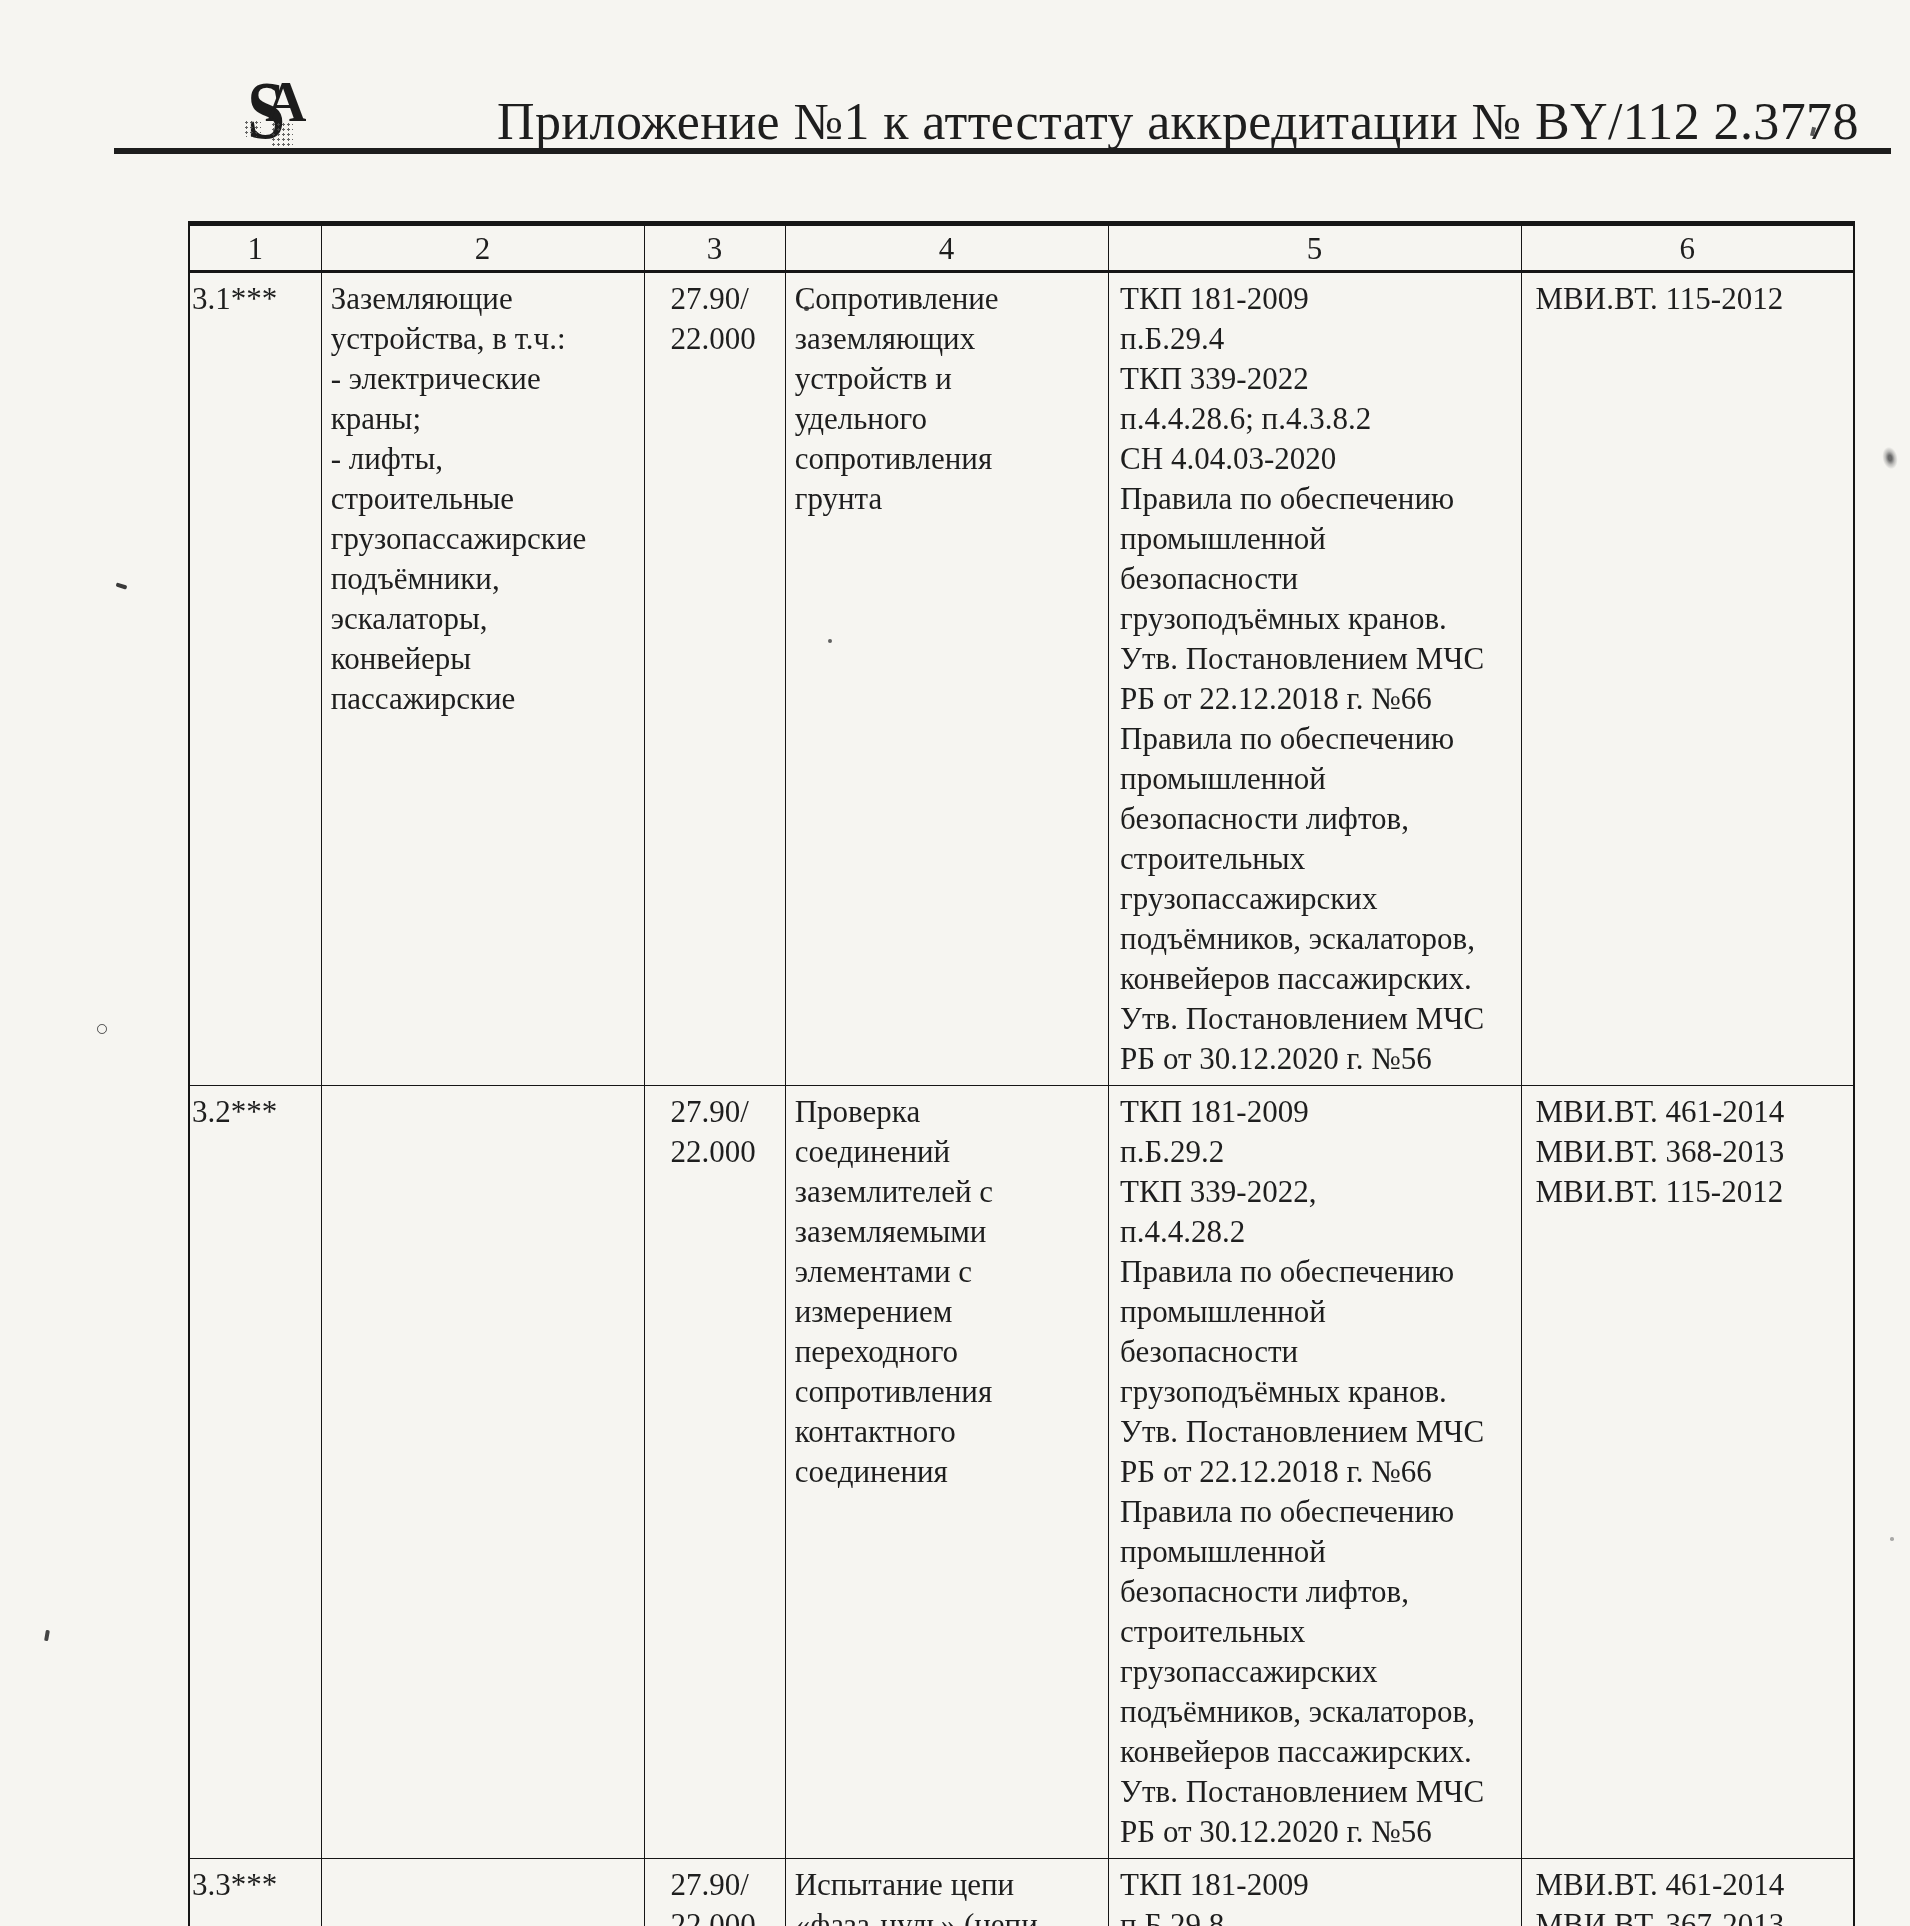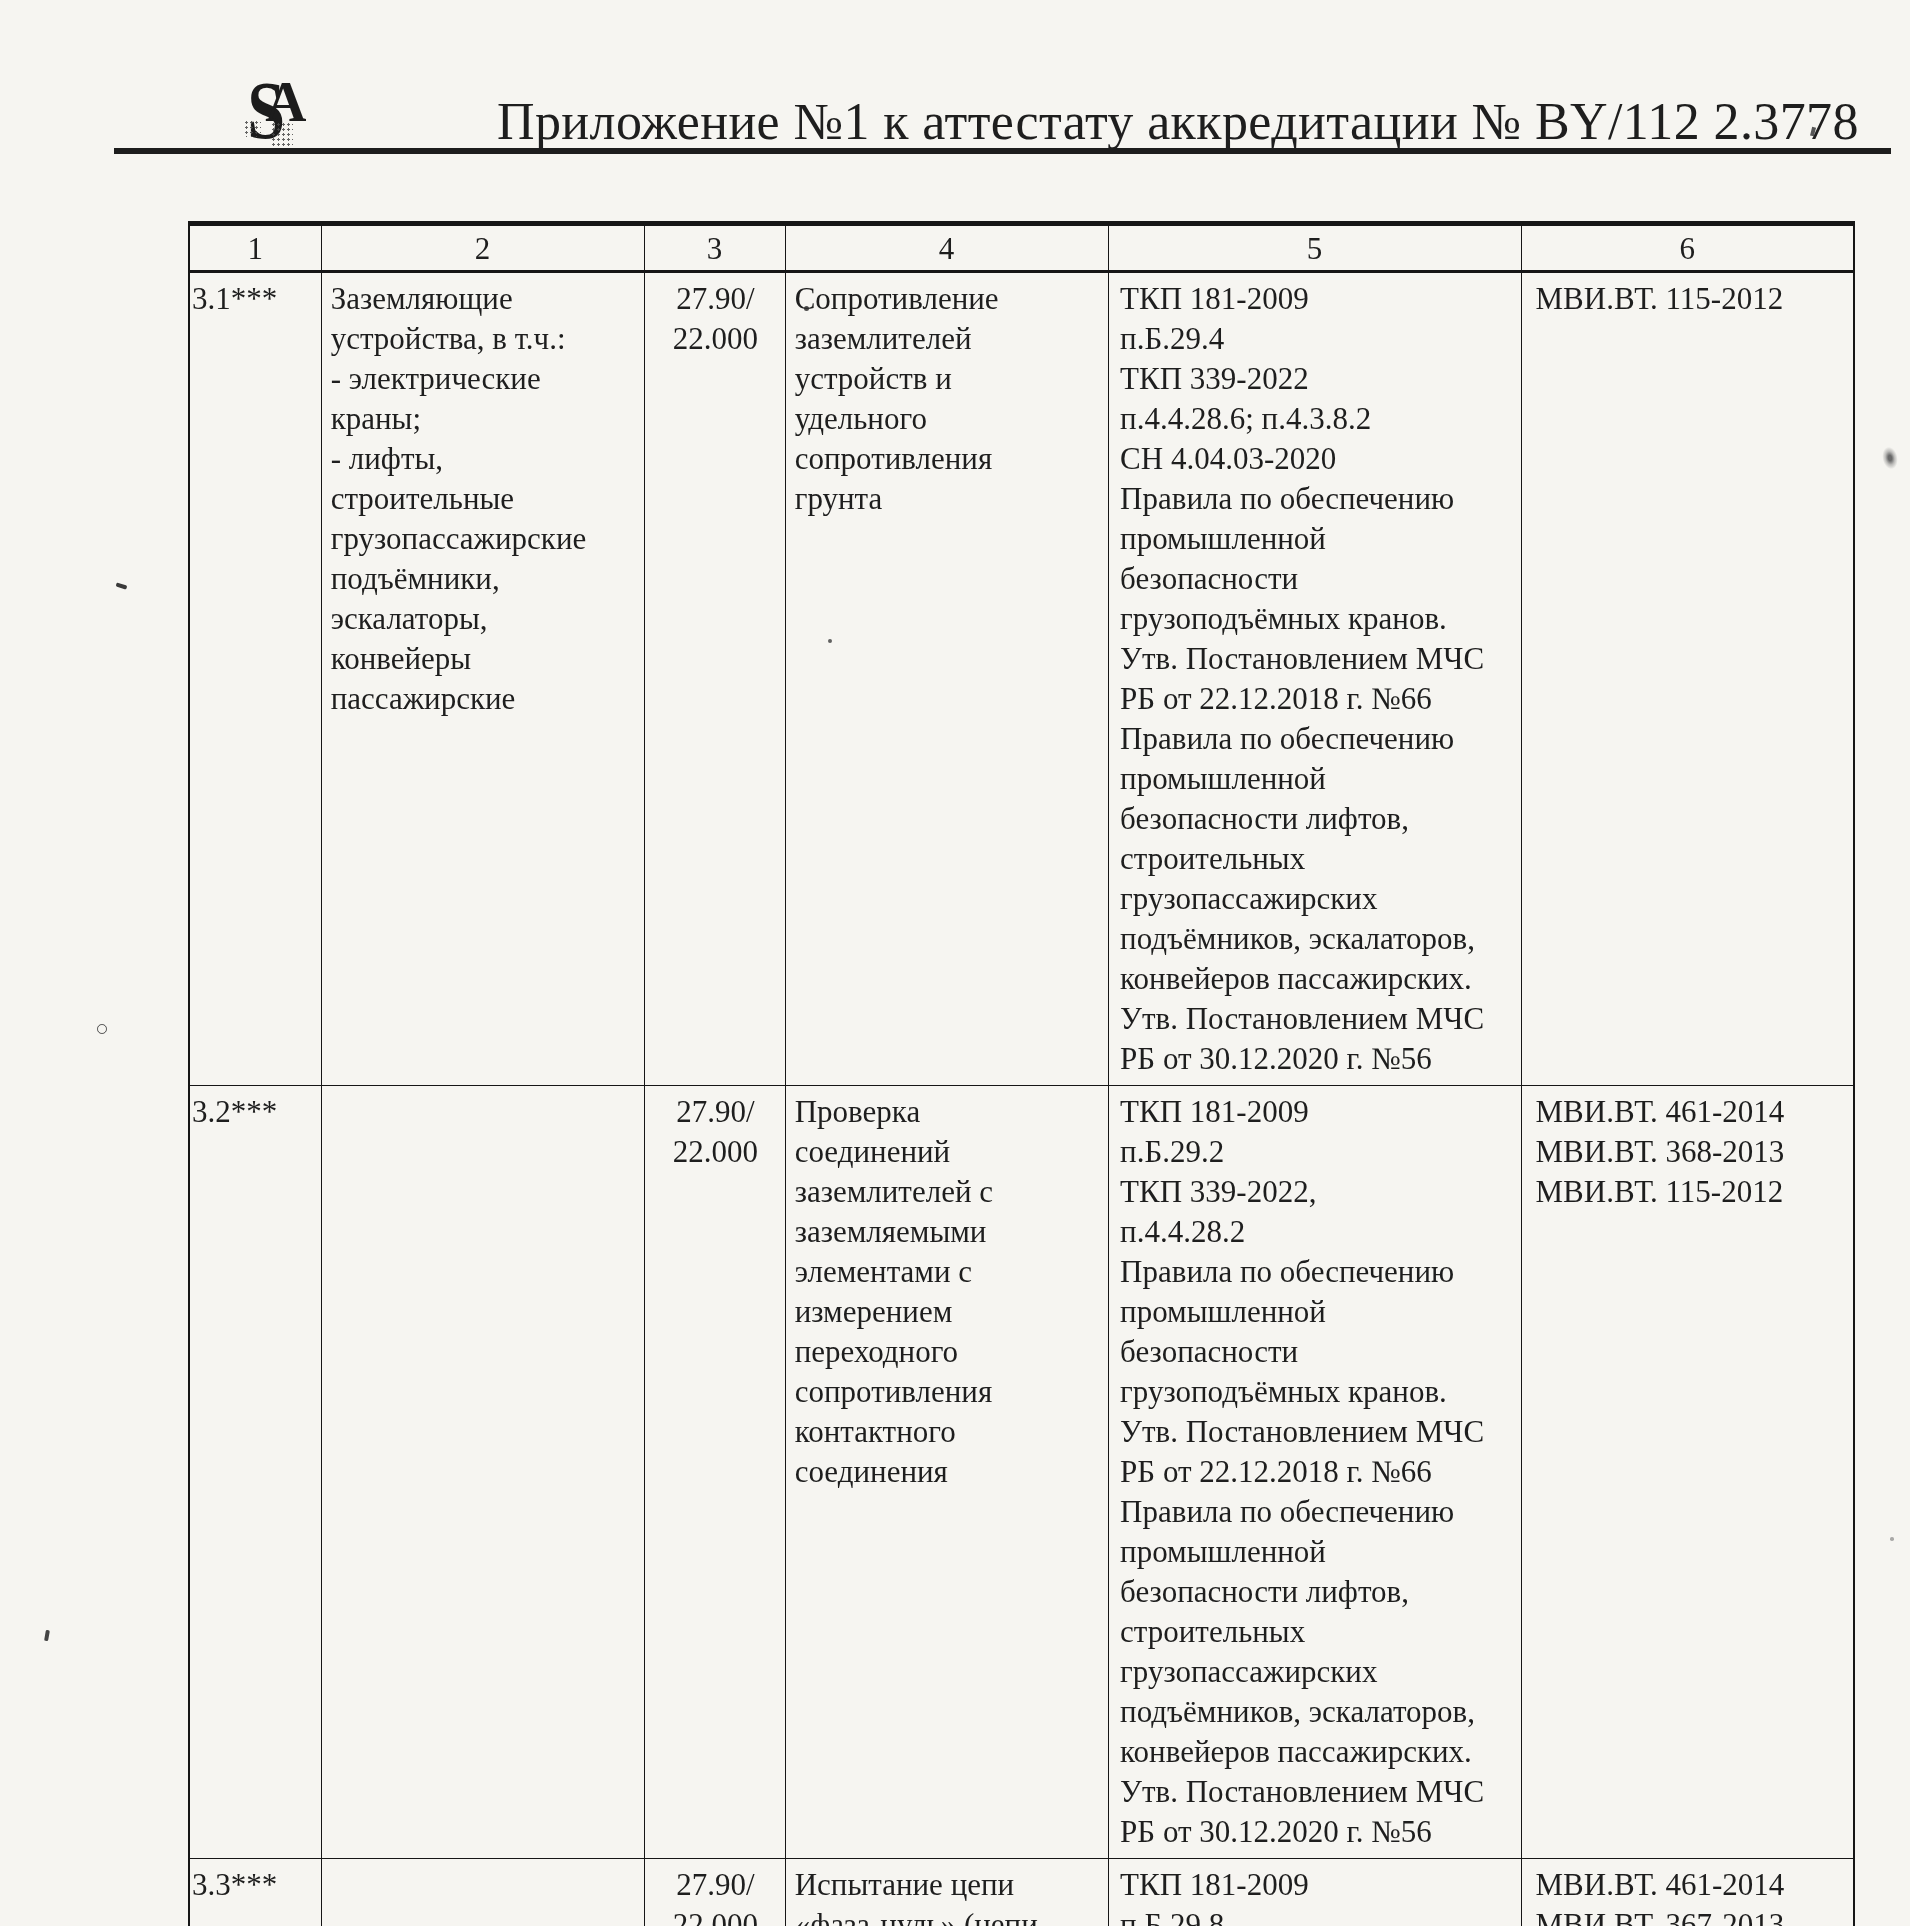--- a/index.html
+++ b/index.html
@@ -38,21 +38,21 @@
     font-size:31px;line-height:40px;
     padding:6.2px 9.2px;
     white-space:pre-line;
     overflow:hidden;
   }
   .doc-table thead th{
     height:34px;text-align:center;font-weight:400;
     padding:1.5px 0 0 0;border-bottom-width:3.5px;line-height:42px;
   }
   .doc-table td.c1{padding-left:2px;padding-right:2.3px;}
-  .doc-table td.c3{padding-left:5px;padding-right:3.1px;text-align:center;}
+  .doc-table td.c3{padding-left:26px;padding-right:3.1px;}
   .doc-table td.c5{padding-left:11.6px;}
   .doc-table td.c6{padding-left:14px;}
   .doc-table tr.r1 td{height:761px;}
   .doc-table tr.r2 td{height:728px;}
   .doc-table tr.r3 td{height:774px;}
 
   
   .artifact{position:absolute;background:#3a3a3a;}
   .a-dash1{left:116px;top:584px;width:10.8px;height:3.9px;transform:rotate(18deg);border-radius:1.5px;}
   .a-ring{left:97px;top:1024px;width:7.7px;height:7.7px;background:transparent;border:1.9px solid #4a4a4a;border-radius:50%;}
@@ -110,21 +110,21 @@
 - лифты,
 строительные
 грузопассажирские
 подъёмники,
 эскалаторы,
 конвейеры
 пассажирские</td>
         <td class="c3">27.90/
 22.000</td>
         <td class="c4">Сопротивление
-заземлителей
+заземляющих
 устройств и
 удельного
 сопротивления
 грунта</td>
         <td class="c5">ТКП 181-2009
 п.Б.29.4
 ТКП 339-2022
 п.4.4.28.6; п.4.3.8.2
 СН 4.04.03-2020
 Правила по обеспечению

